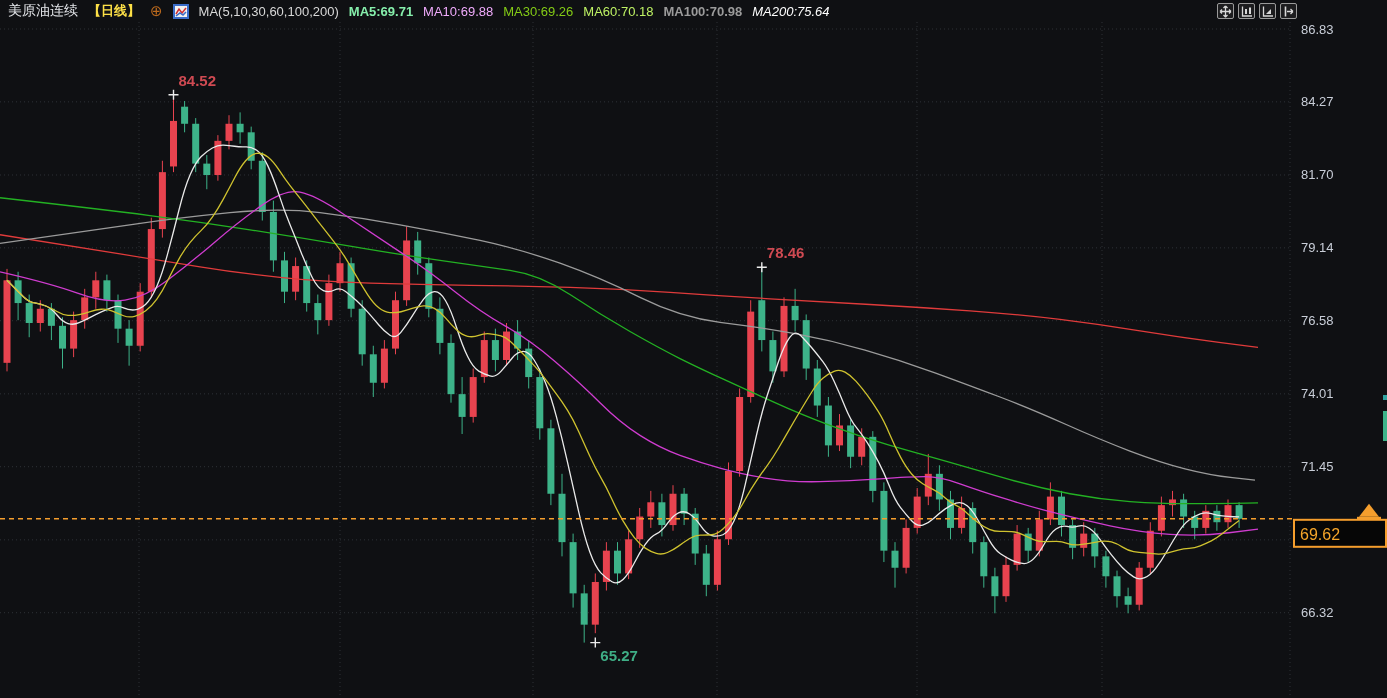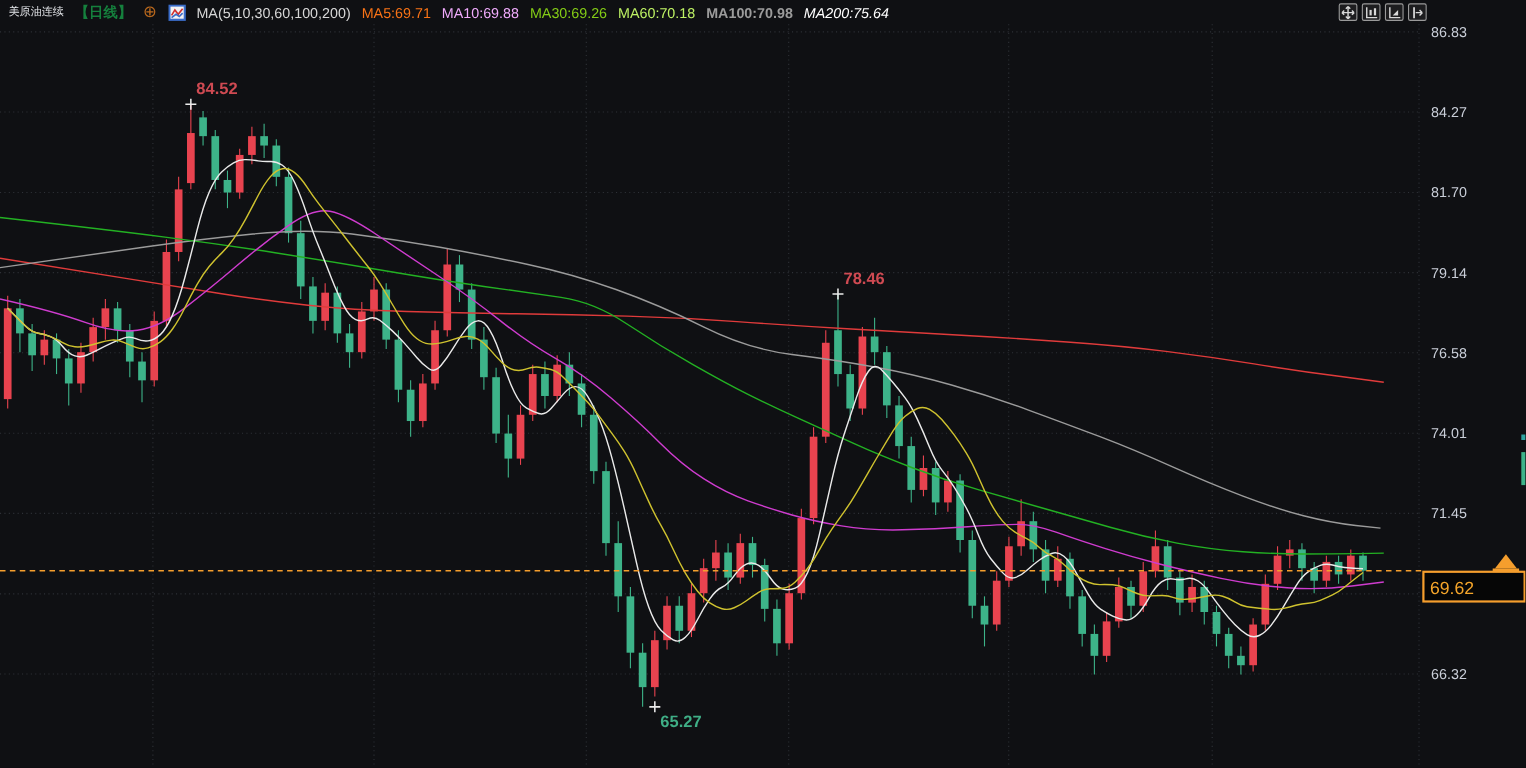--- a/index.html
+++ b/index.html
@@ -1,22 +1,22 @@
 <!DOCTYPE html>
 <html><head>
 <meta charset="utf-8">
 <style>
   html,body{margin:0;padding:0;background:#0f1013;width:1387px;height:698px;overflow:hidden;
     font-family:"Liberation Sans","DejaVu Sans",sans-serif;}
   #app{position:relative;width:1387px;height:698px;background:#0f1013;}
   #chart-svg{position:absolute;left:0;top:0;}
   #header{position:absolute;left:0;top:0;height:22px;display:flex;align-items:center;
     gap:10px;padding-left:8px;font-size:13px;white-space:nowrap;z-index:5;}
-  .title{color:#e4e6ea;font-size:10px;}
-  .period{color:#15803d;font-weight:bold;}
+  .title{color:#e4e6ea;font-size:14px;}
+  .period{color:#fde047;font-weight:bold;}
   .compare{color:#b9681d;font-size:15px;line-height:14px;}
   .ma-param{color:#d8d8d8;}
   .ma-val{font-size:13px;}
   #toolbar{position:absolute;right:90px;top:3px;display:flex;gap:4px;z-index:6;}
   .tbtn{width:17px;height:16px;background:#1d1d1f;border:1px solid #9a9a9a;border-radius:2px;
     display:flex;align-items:center;justify-content:center;box-sizing:border-box;cursor:pointer;}
   .chart-style-icon{display:inline-block;width:16px;height:15px;}
 </style>
 </head>
 <body>
@@ -298,21 +298,21 @@
   <span class="period">【日线】</span>
   <span class="compare">⊕</span>
   <span class="chart-style-icon">
     <svg width="16" height="15">
           <rect x="1" y="1" width="14" height="13" fill="#f2f2f2" stroke="#3a6cc8" stroke-width="2"></rect>
           <polyline points="3,10 6,5 9,9 13,4" fill="none" stroke="#d03030" stroke-width="1.5"></polyline>
           <polyline points="3,12 7,9 10,11 13,8" fill="none" stroke="#3a6cc8" stroke-width="1.5"></polyline>
         </svg>
   </span>
   <span class="ma-param">MA(5,10,30,60,100,200)</span>
-  <span class="ma-val" style="color: #f97316;">MA5:69.71</span>
+  <span class="ma-val" style="color: #86efac; font-weight: bold;">MA5:69.71</span>
   <span class="ma-val" style="color: #f0abfc;">MA10:69.88</span>
   <span class="ma-val" style="color: #84cc16;">MA30:69.26</span>
   <span class="ma-val" style="color: #bef264;">MA60:70.18</span>
   <span class="ma-val" style="color: rgb(155, 155, 155); font-weight: bold;">MA100:70.98</span>
   <span class="ma-val" style="color: #ffffff; font-style: italic;">MA200:75.64</span>
 </div>
 
 <div id="toolbar">
   <div class="tbtn">
     <svg width="13" height="13">

